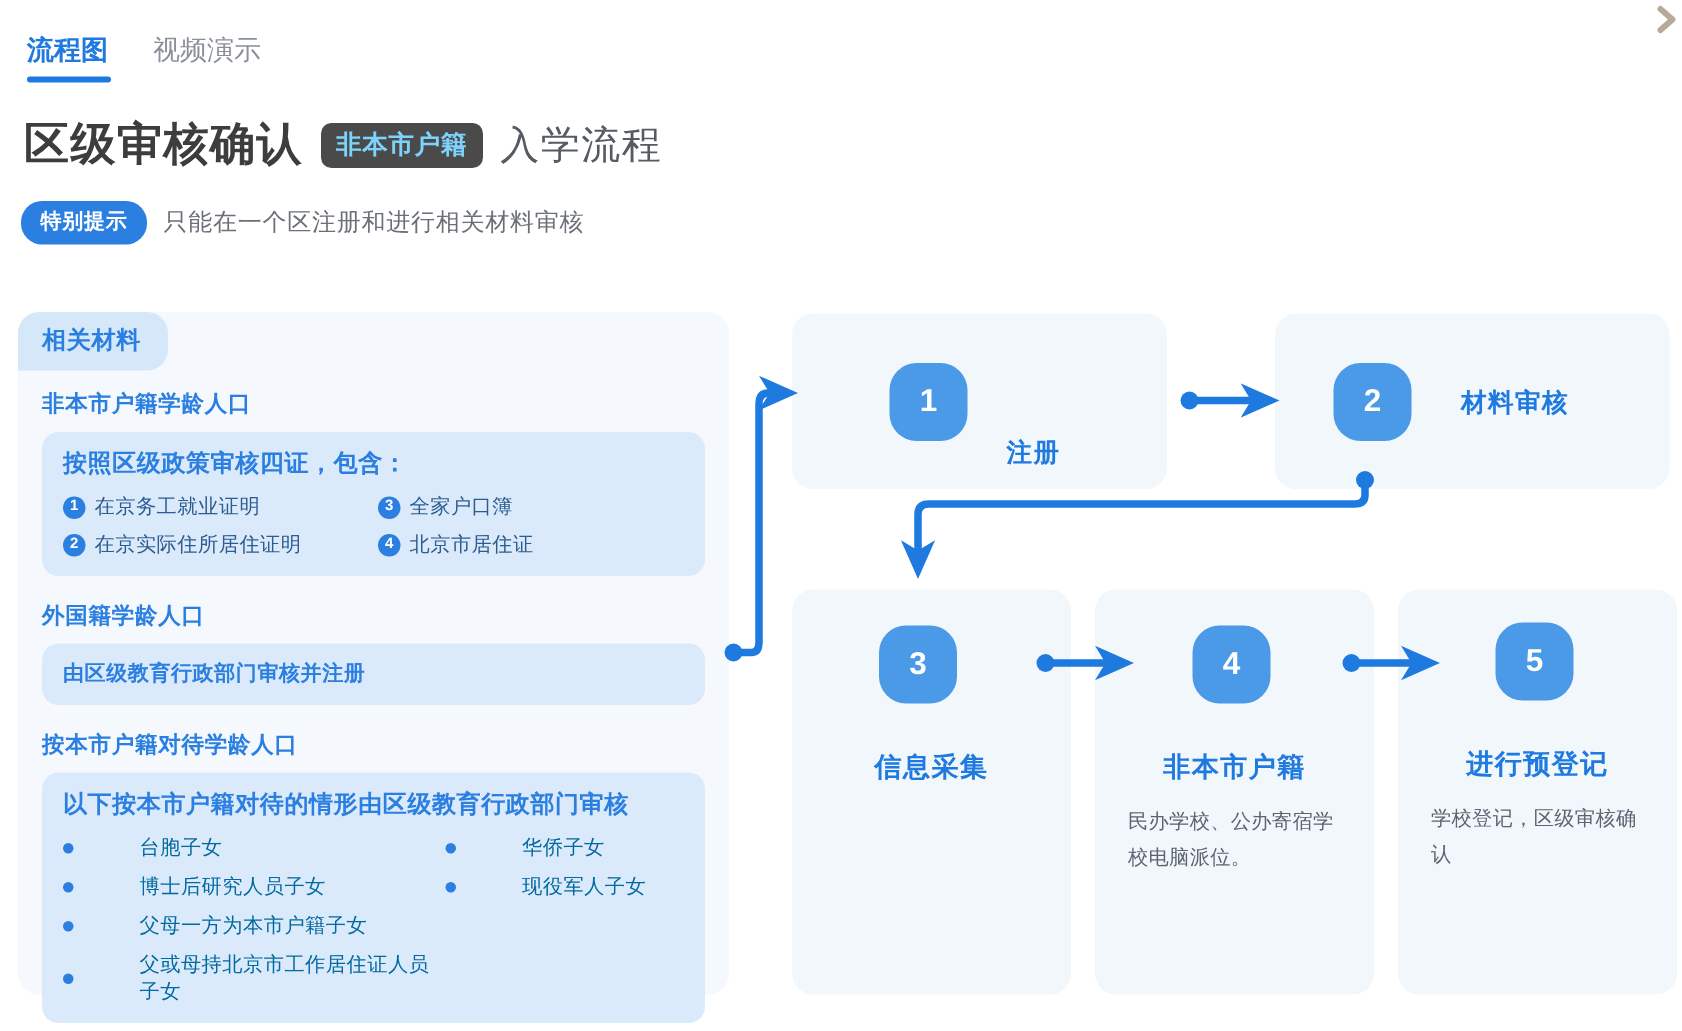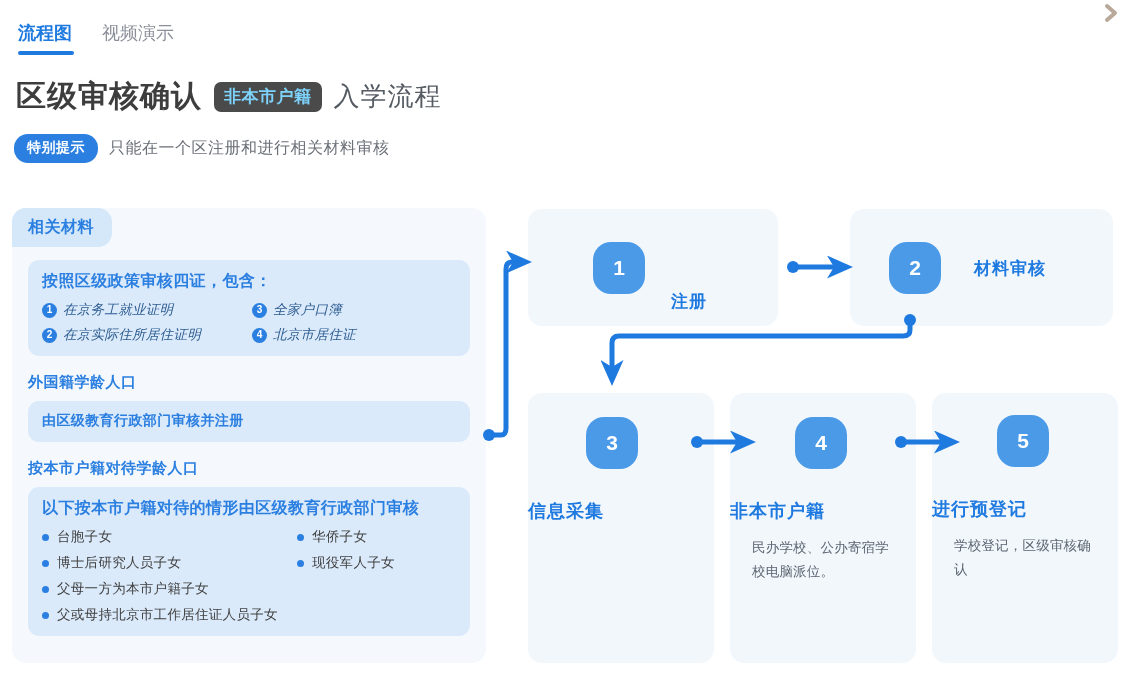--- a/index.html
+++ b/index.html
@@ -107,33 +107,33 @@
   }
   .mat-item { display: flex; align-items: center; gap: 6px; }
   .num-circle {
     flex: 0 0 auto;
     width: 15px; height: 15px; border-radius: 50%;
     background: #2a7fe0; color: #fff;
     font-size: 10px; font-weight: bold;
     display: flex; align-items: center; justify-content: center;
     line-height: 1;
   }
-  .mat-item-label { font-size: 13.5px; color: #2c5c90; letter-spacing: 0.3px; font-style: italic; }
+  .mat-item-label { font-size: 13.5px; color: #2c5c90; letter-spacing: 0.3px; }
   .mat-single { font-size: 14px; font-weight: bold; color: #2a7fe0; letter-spacing: 0.4px; }
   .bullet-grid {
     display: grid; grid-template-columns: 255px 1fr;
     row-gap: 8px;
   }
   .bullet-item { display: flex; align-items: center; gap: 8px; }
   .dot {
     flex: 0 0 auto;
     width: 7px; height: 7px; border-radius: 50%;
     background: #2a7fe0;
   }
-  .bullet-label { font-size: 13.5px; color: #404040; letter-spacing: 0.3px; }
+  .bullet-label { font-size: 13.5px; color: #0369a1; letter-spacing: 0.3px; margin-left: 36px; }
 
   
   .card {
     position: absolute;
     background: #f2f7fc;
     border-radius: 14px;
   }
   #card1 { left: 528px; top: 209px; width: 250px; height: 117px; }
   #card2 { left: 850px; top: 209px; width: 263px; height: 117px; }
   #card3 { left: 528px; top: 393px; width: 186px; height: 270px; }
@@ -149,21 +149,21 @@
     font-size: 21px; font-weight: bold;
     display: flex; align-items: center; justify-content: center;
   }
   .card-title-inline {
     position: absolute;
     font-size: 17px; font-weight: bold; color: #1f7ae0;
     letter-spacing: 1px;
   }
   .card-title-center {
     position: absolute; left: 0; width: 100%;
-    text-align: left;
+    text-align: center;
     font-size: 18px; font-weight: bold; color: #1f7ae0;
     letter-spacing: 1px;
   }
   .card-desc {
     position: absolute;
     font-size: 13.5px; color: #5b6470;
     line-height: 24px; letter-spacing: 0.2px;
     text-align: left;
   }
 
@@ -204,20 +204,21 @@
   <div class="tip-row">
     <span class="tip-badge">特别提示</span>
     <span class="tip-text">只能在一个区注册和进行相关材料审核</span>
   </div>
 
   <div class="materials">
     <div class="materials-tab">相关材料</div>
 
     <div class="mat-body">
 
+      <div class="mat-h">非本市户籍学龄人口</div>
       <div class="mat-box">
         <div class="mat-box-title">按照区级政策审核四证，包含：</div>
         <div class="mat-grid">
           <div class="mat-item">
             <span class="num-circle">1</span>
             <span class="mat-item-label">在京务工就业证明</span>
           </div>
           <div class="mat-item">
             <span class="num-circle">3</span>
             <span class="mat-item-label">全家户口簿</span>

